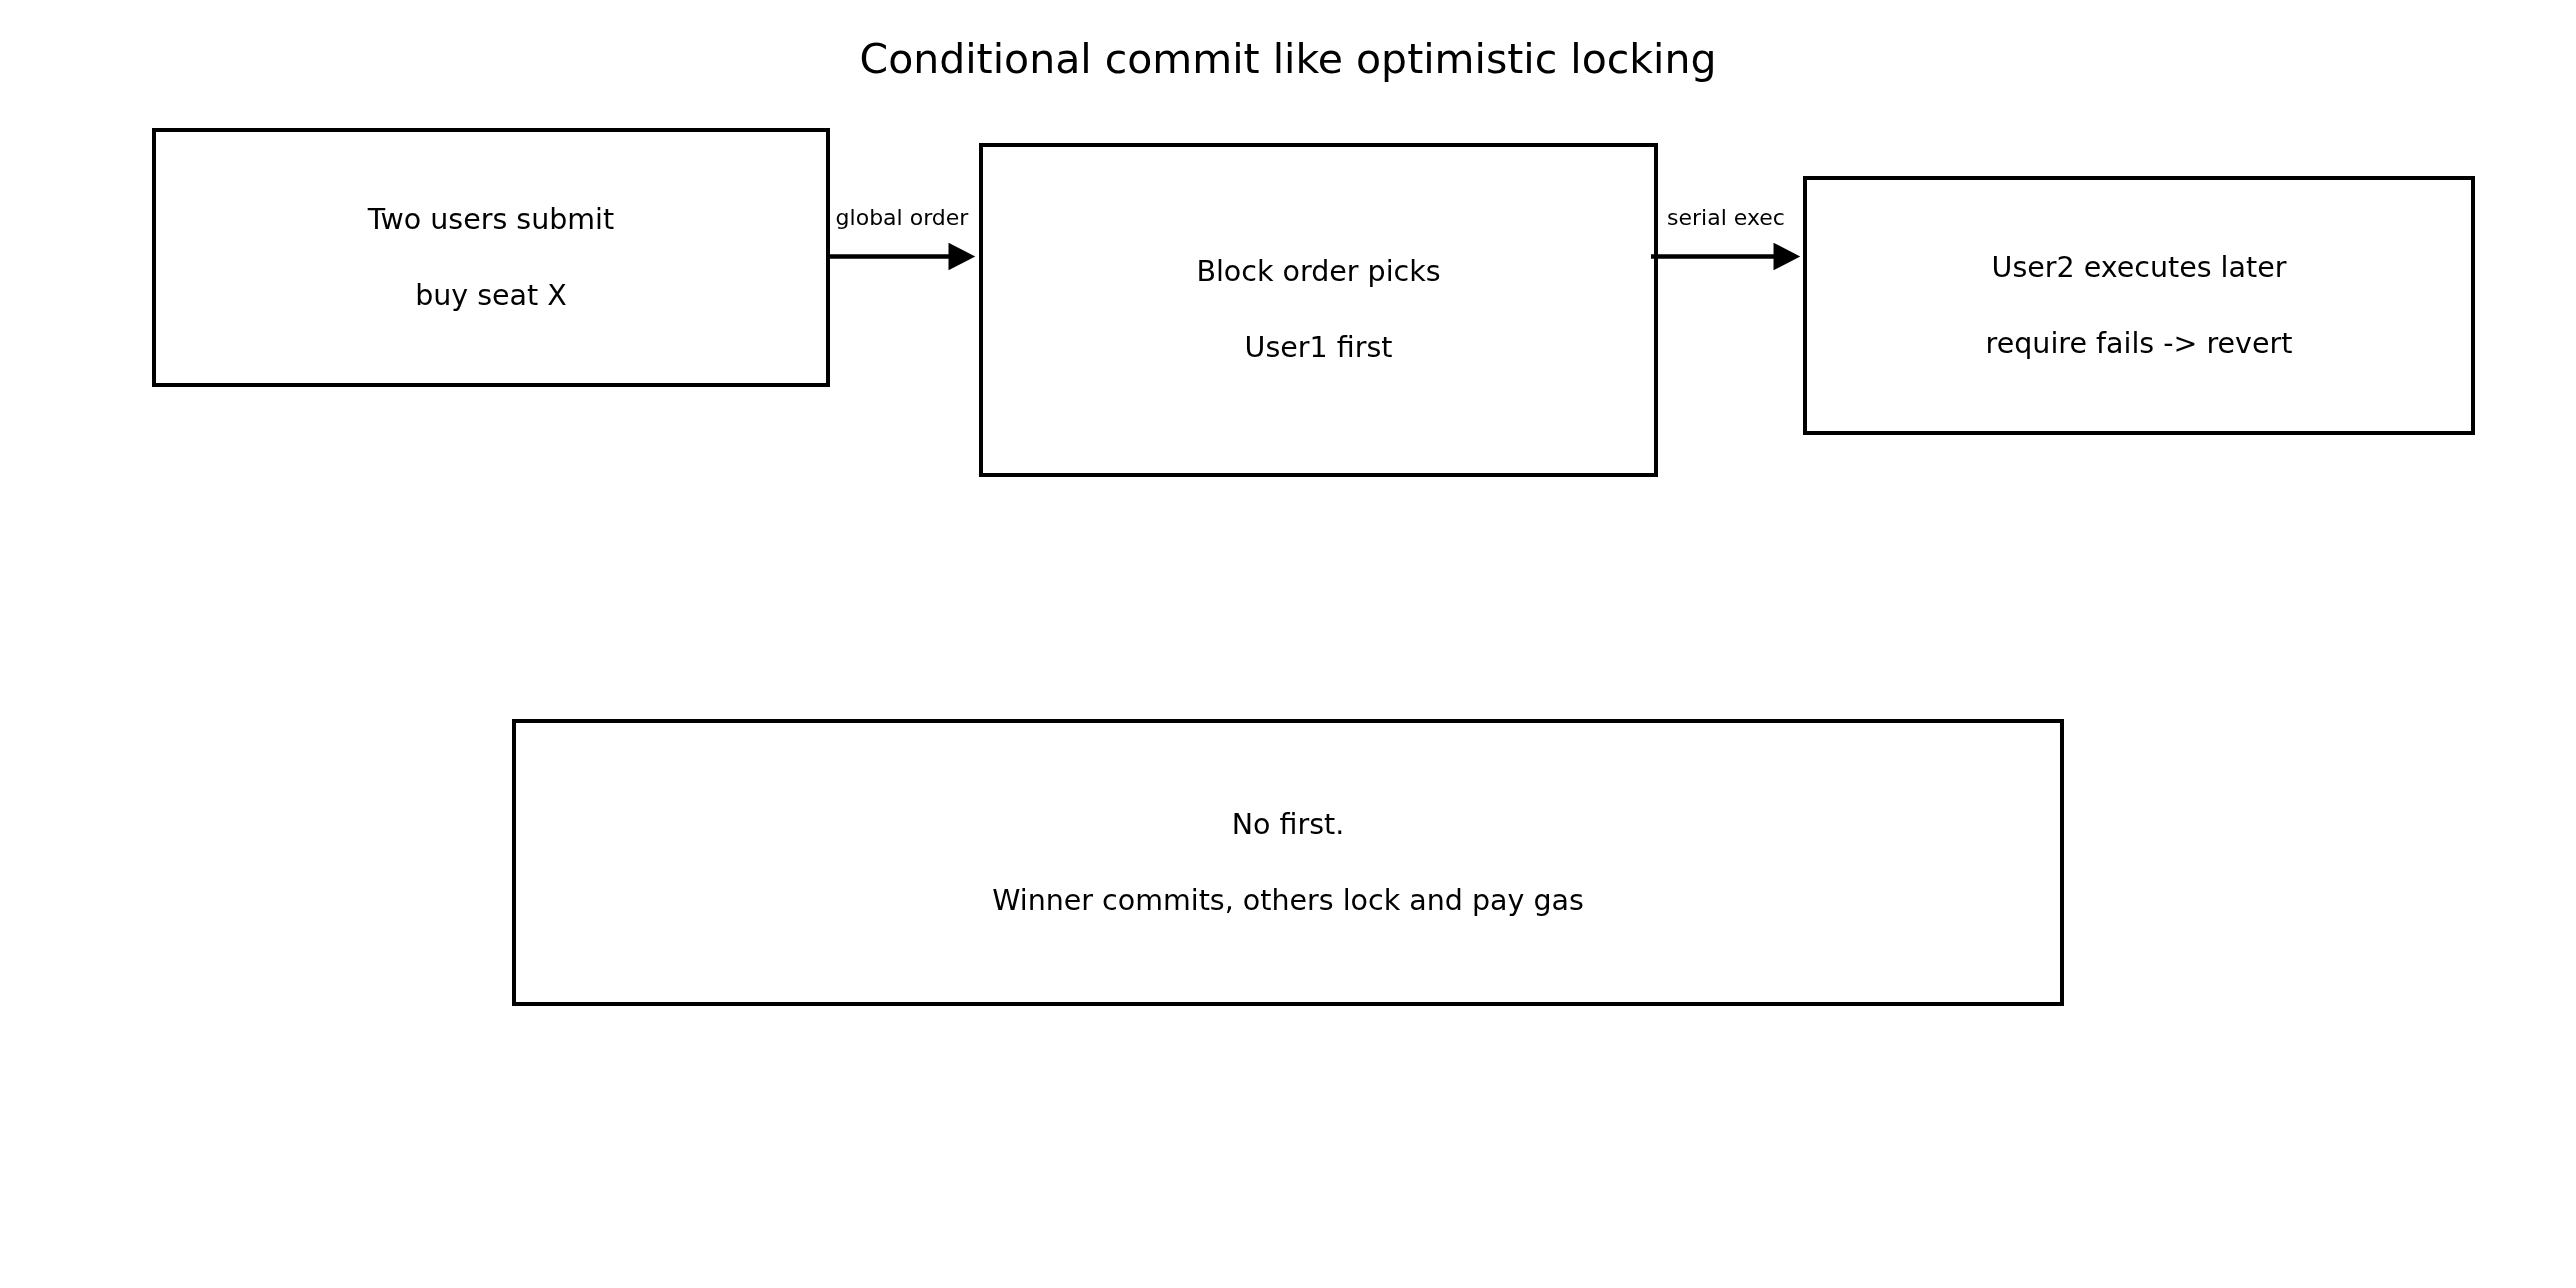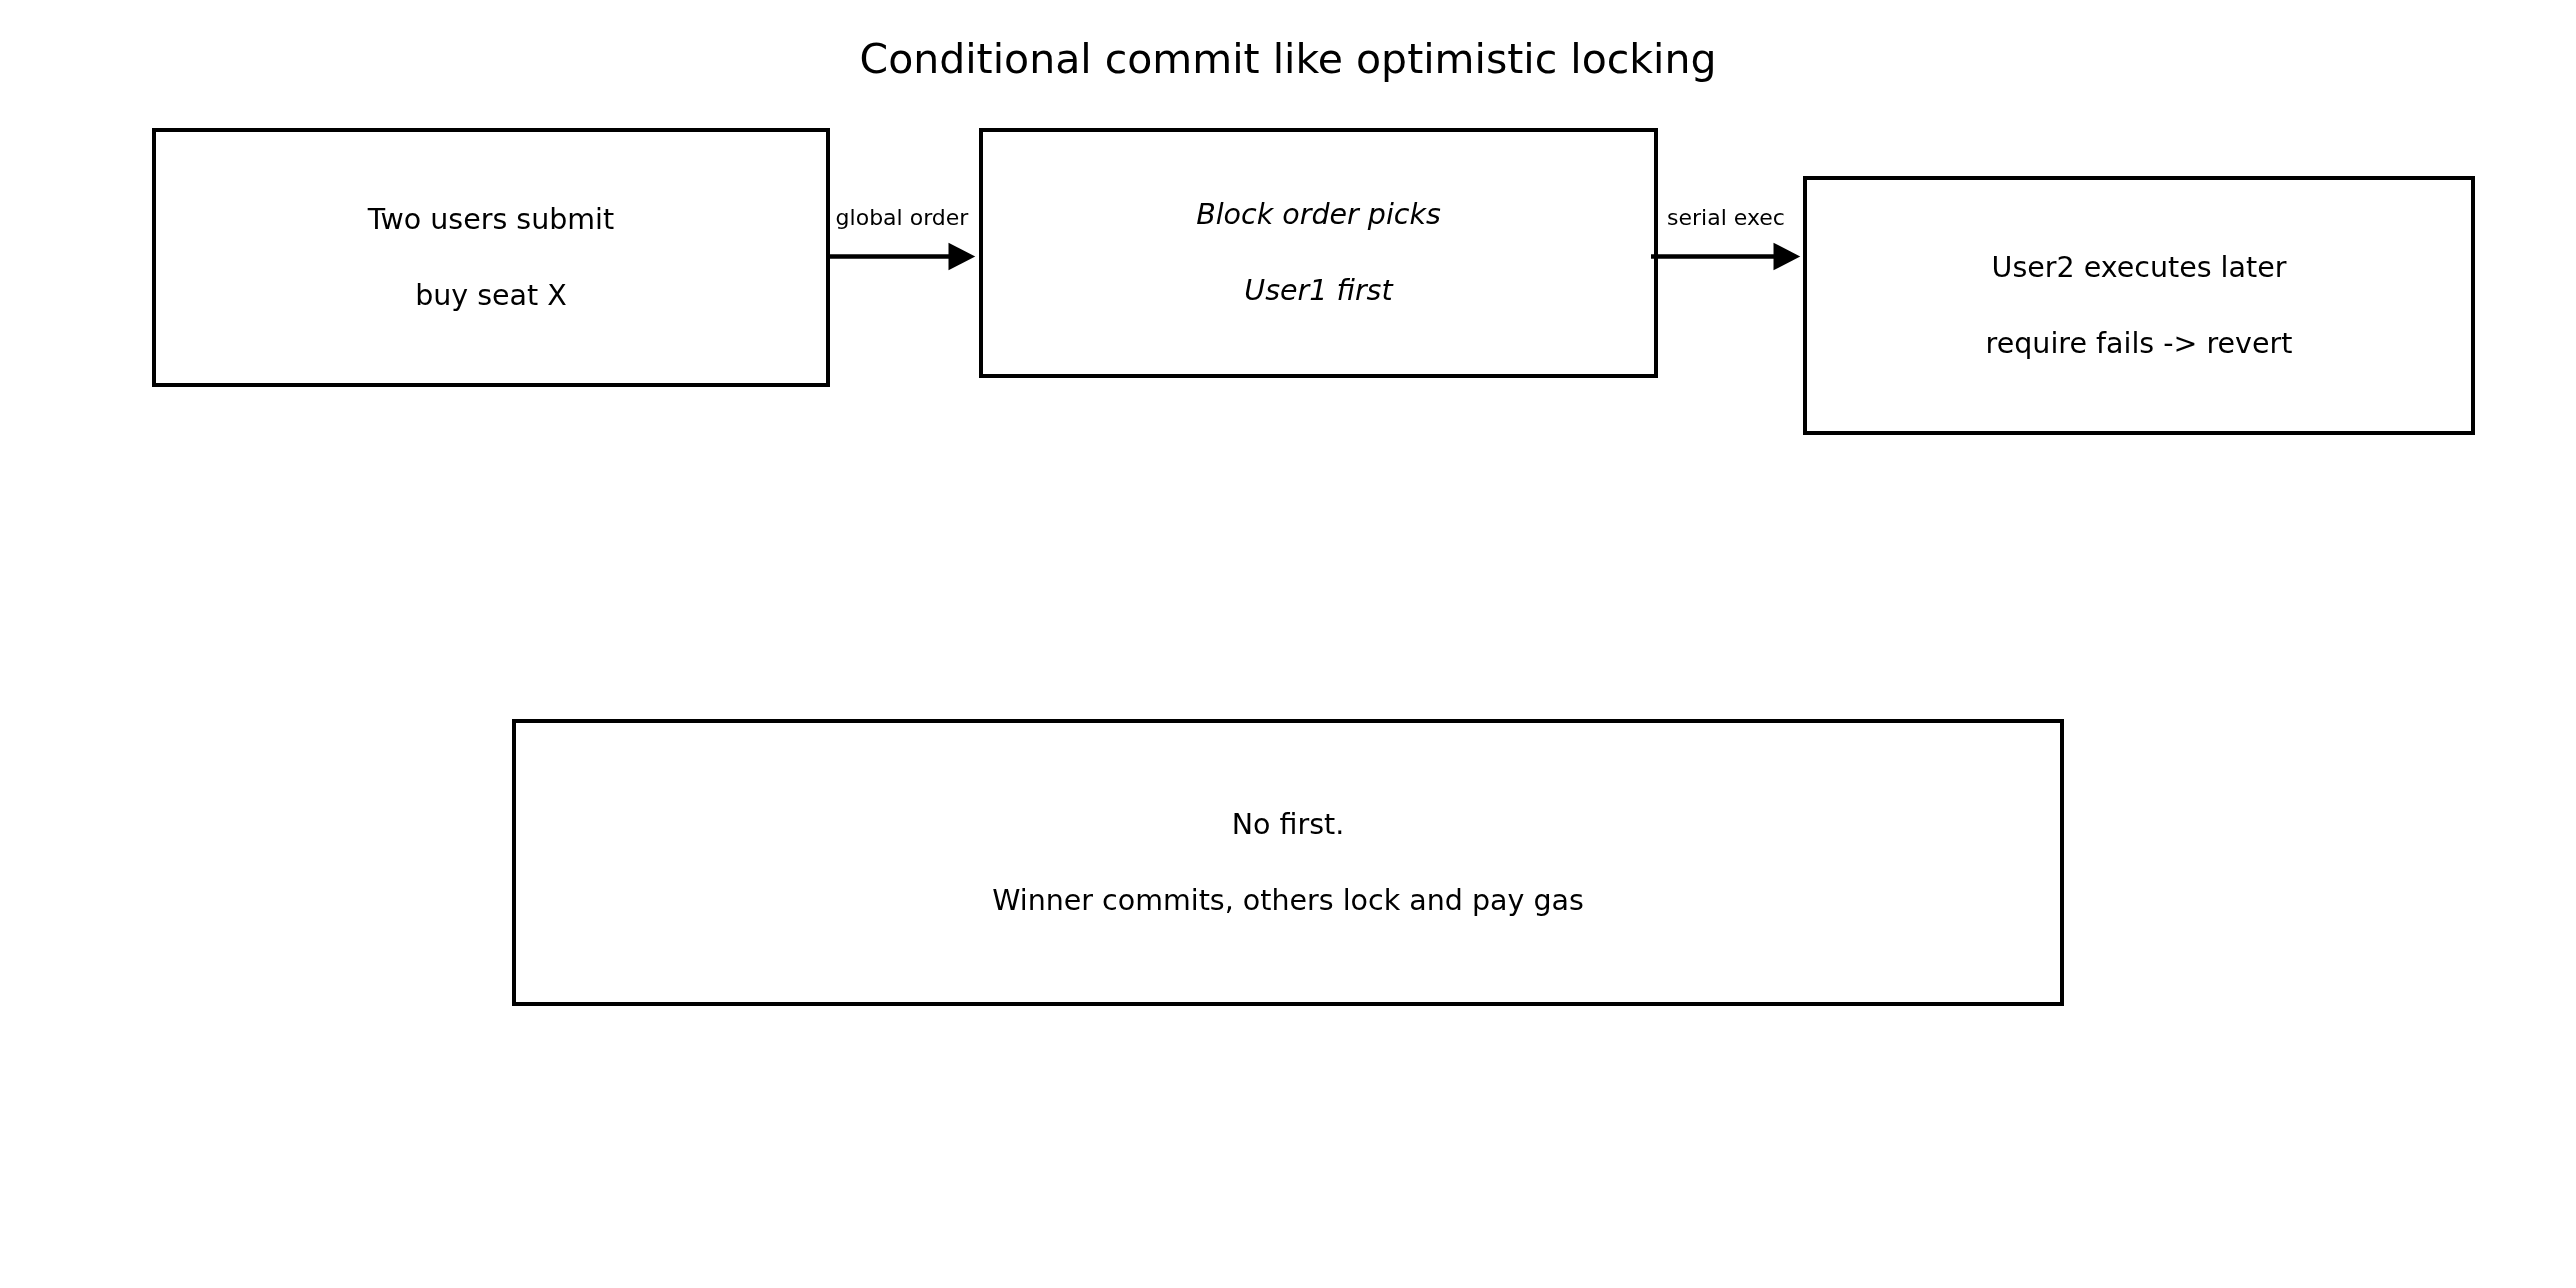--- a/index.html
+++ b/index.html
@@ -40,21 +40,21 @@
     flex-direction: column;
     align-items: center;
     justify-content: center;
     text-align: center;
     font-size: 28.5px;
     line-height: 40px;
     color: #000000;
     gap: 36px;
   }
   #node-1 { left: 152px;  top: 128px; width: 678px;  height: 259px; }
-  #node-2 { left: 979px; top: 128px; width: 679px;  height: 250px; font-style: italic; }
+  #node-2 { left: 979px; top: 143px; width: 679px;  height: 334px; }
   #node-3 { left: 1803px; top: 128px; width: 672px;  height: 259px; margin-top: 48px; }
   #node-4 { left: 512px;  top: 719px; width: 1552px; height: 287px; }
   .edge-label {
     position: absolute;
     top: 198px;
     width: 368px;
     text-align: center;
     font-size: 22px;
     line-height: 40px;
     color: #000000;

